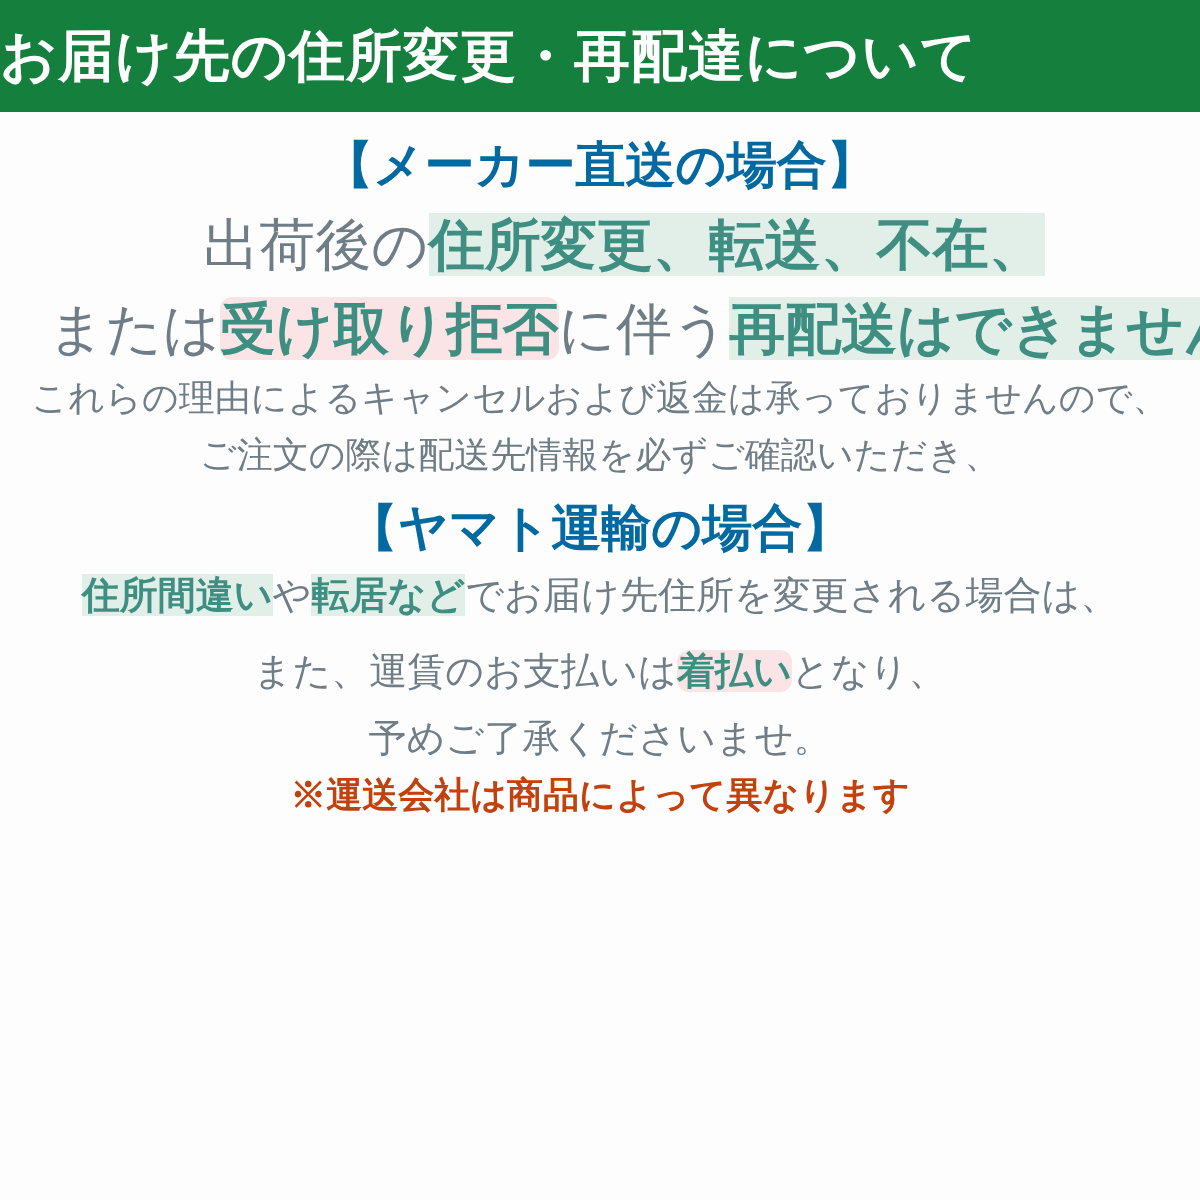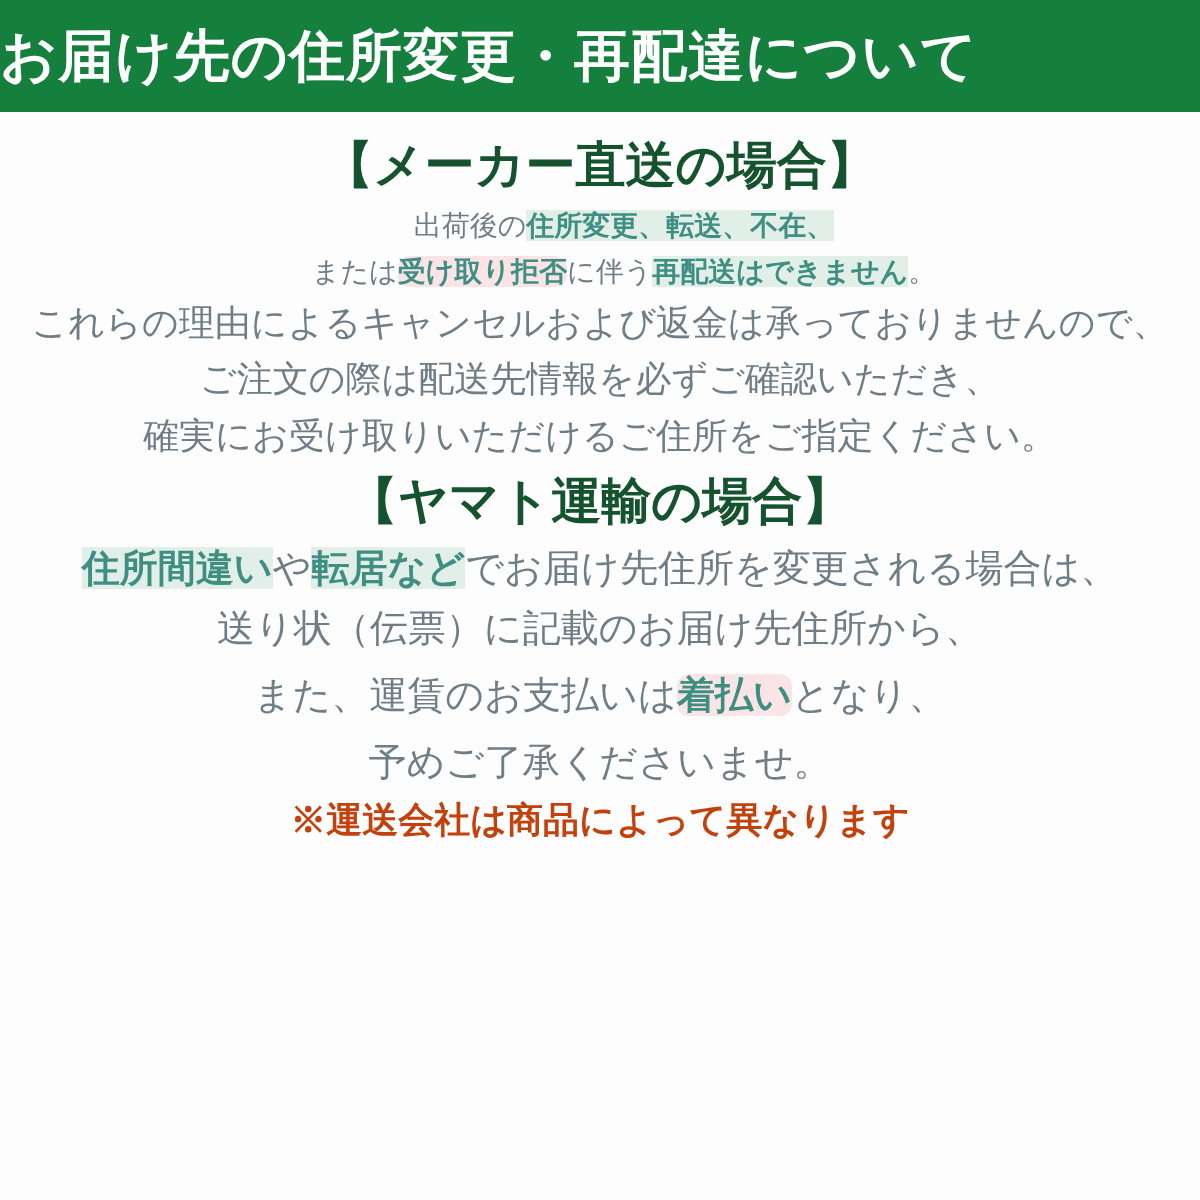--- a/index.html
+++ b/index.html
@@ -34,21 +34,21 @@
     font-weight: bold;
     letter-spacing: 1px;
     line-height: 1;
     white-space: nowrap;
   }
   .content {
     padding: 0;
     text-align: center;
   }
   .section-heading {
-    color: #14532d;
+    color: #0369a1;
     font-size: 50px;
     font-weight: bold;
     text-align: center;
     line-height: 1.1;
     margin: 0;
   }
   .sec1-heading { padding-top: 26px; }
   .sec2-heading { padding-top: 14px; }
 
   .line {
@@ -64,21 +64,21 @@
     color: #6f7d86;
   }
   .hl-pink {
     background: #fbe4e6;
     border-radius: 12px;
   }
   .hl-green {
     background: #e2efe9;
   }
   .big {
-    font-size: 28px;
+    font-size: 56px;
     margin-left: 48px;
   }
   .mid {
     font-size: 38px;
   }
   .sm {
     font-size: 36px;
   }
   .note-red {
     color: #c2410c;
@@ -114,31 +114,29 @@
     <div class="sp-8"></div>
 
     <div class="line sm"><span class="gray">これらの理由によるキャンセルおよび返金は承っておりませんので、</span></div>
 
     <div class="sp-8"></div>
 
     <div class="line sm"><span class="gray">ご注文の際は配送先情報を必ずご確認いただき、</span></div>
 
     <div class="sp-8"></div>
 
-    <div class="line sm"><span class="gray">確実にお受け取りいただけるご住所をご指定ください。</span></div>
 
     <div class="section-heading sec2-heading">【ヤマト運輸の場合】</div>
 
     <div class="sp-14"></div>
 
     <div class="line mid"><span class="teal hl-green">住所間違い</span><span class="gray">や</span><span class="teal hl-green">転居など</span><span class="gray">でお届け先住所を変更される場合は、</span></div>
 
     <div class="sp-8"></div>
 
-    <div class="line mid"><span class="gray">送り状（伝票）に記載のお届け先住所から、</span></div>
 
     <div class="sp-8"></div>
 
 
     <div class="sp-8"></div>
 
     <div class="line mid"><span class="gray">また、運賃のお支払いは</span><span class="teal hl-pink">着払い</span><span class="gray">となり、</span></div>
 
     <div class="sp-8"></div>
 

